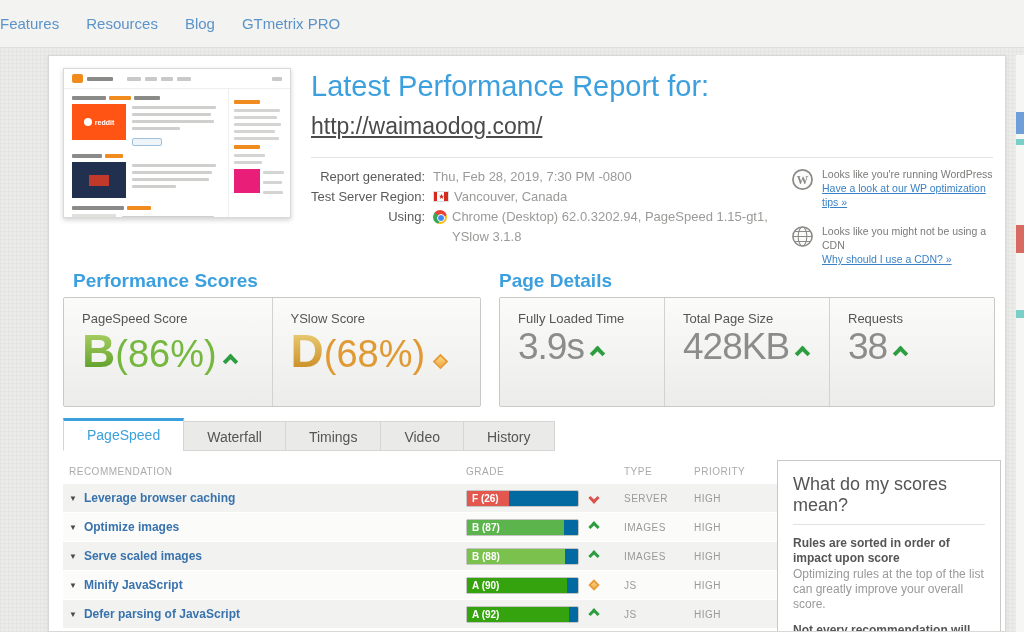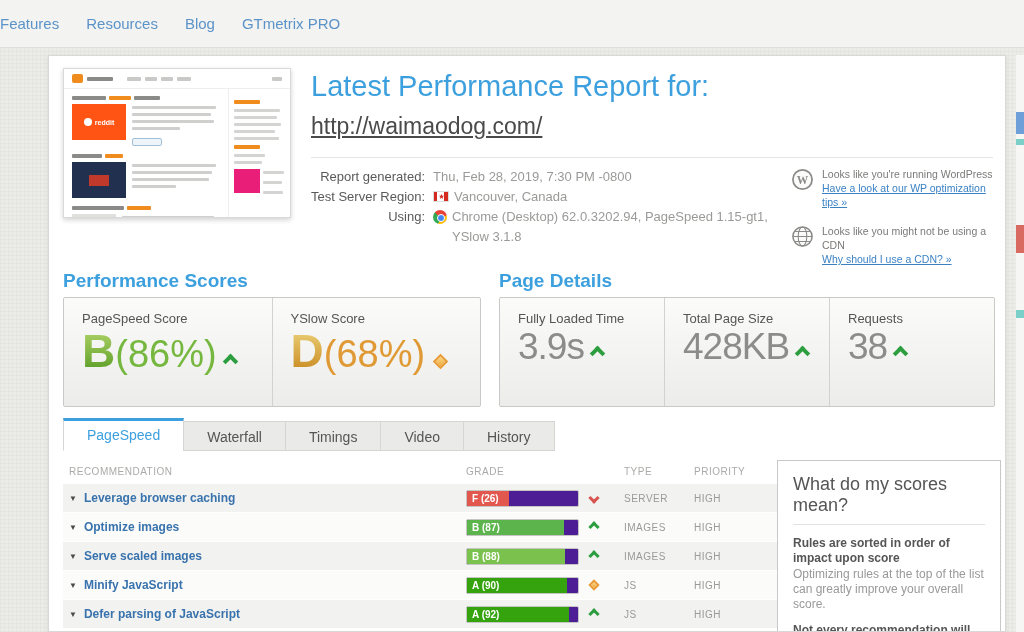--- a/index.html
+++ b/index.html
@@ -118,21 +118,21 @@
     font-size:10px; color:#aaaaa8; letter-spacing:0.5px; }
   .rec-head span:first-child { padding-left:6px; }
   .rec-row { display:grid; grid-template-columns:403px 158px 70px auto; align-items:center;
     height:29px; border-bottom:1px solid #fff; }
   .rec-row:nth-child(odd) { background:#f2f2f0; }
   .rec-row:nth-child(even) { background:#fbfbfa; }
   .rec-name { padding-left:6px; display:flex; align-items:center; gap:7px; }
   .rec-caret { font-size:8px; color:#4a4a4a; }
   .rec-link { color:#3973ad; font-size:12px; font-weight:bold; }
   .grade-cell { display:flex; align-items:center; gap:11px; }
-  .grade-bar { position:relative; width:113px; height:17px; background:#4c1d95; border:1px solid #c5c5c3;
+  .grade-bar { position:relative; width:113px; height:17px; background:#0369a1; border:1px solid #c5c5c3;
     border-radius:2px; overflow:hidden; }
   .grade-fill { height:100%; min-width:42px; }
   .grade-label { position:absolute; left:5px; top:0; line-height:15px; font-size:10px;
     font-weight:bold; color:#fff; white-space:nowrap; }
   .rec-type, .rec-priority { font-size:10px; color:#9a9a98; letter-spacing:0.5px; }
 
   
   .help-box { position:absolute; left:728px; top:404px; width:224px; height:260px;
     border:1px solid #c8c8c6; background:#fff; padding:13px 15px; }
   .help-title { font-size:18px; color:#555; font-weight:normal; padding-bottom:8px;
@@ -283,21 +283,21 @@
       <div class="notice">
         <span class="notice-icon"><svg width="23" height="23" viewBox="0 0 24 24">
             <circle cx="12" cy="12" r="10" fill="#fbfbfa" stroke="#8a8a88" stroke-width="1.6"></circle>
             <ellipse cx="12" cy="12" rx="4.5" ry="10" fill="none" stroke="#8a8a88" stroke-width="1.1"></ellipse>
             <path d="M2 12h20M3.6 6.8h16.8M3.6 17.2h16.8" stroke="#8a8a88" stroke-width="1.1" fill="none"></path>
           </svg></span>
         <span class="notice-text">Looks like you might not be using a CDN<a class="notice-link" href="#">Why should I use a CDN? »</a></span>
       </div>
     </div>
 
-  <h2 class="section-heading" style="left:14px; top:214px;">Performance Scores</h2>
+  <h2 class="section-heading" style="left:24px; top:214px;">Performance Scores</h2>
   <div class="score-box" style="left:14px; top:241px; width:418px;" id="score-cells">
       <div class="score-cell">
         <div class="score-cell-label">PageSpeed Score</div>
         <div class="score-value-row">
           <span class="score-letter" style="background: linear-gradient(rgb(178, 212, 106), rgb(86, 155, 35)) text; color: transparent;">B</span>
           <span class="score-pct" style="color: rgb(118, 184, 63);">(86%)</span>
           <span class="chev up big"></span>
         </div>
       </div>
       <div class="score-cell">

